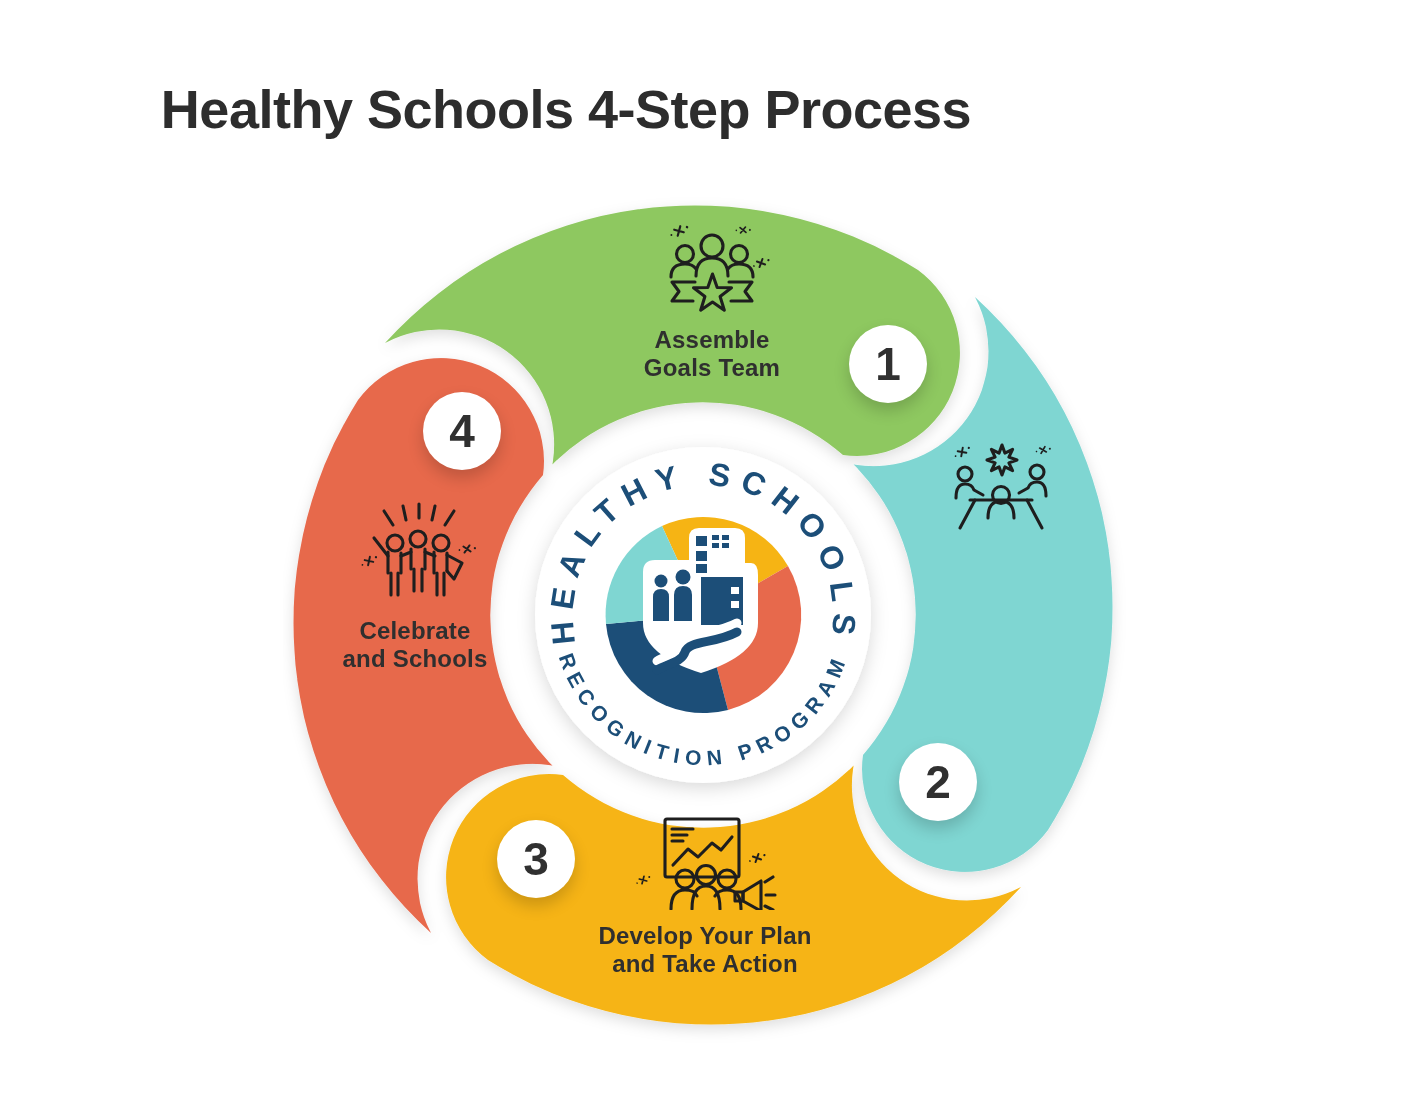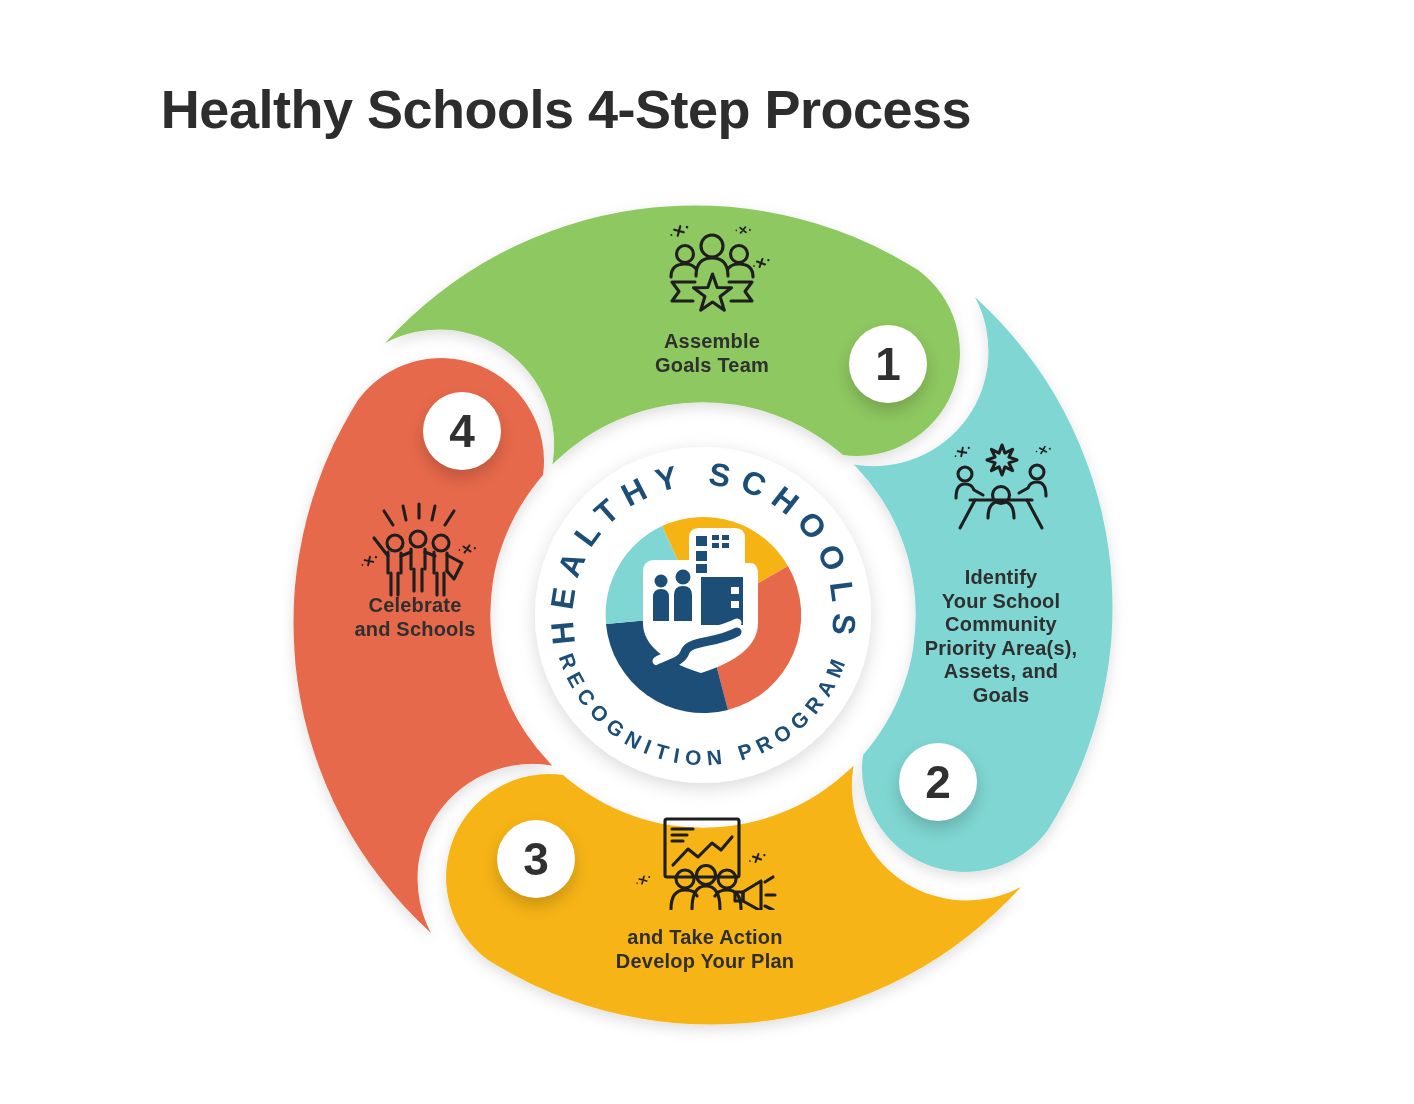--- a/index.html
+++ b/index.html
@@ -5,21 +5,21 @@
   html,body{margin:0;padding:0;background:#ffffff;}
   .stage{position:relative;width:1132px;height:1104px;background:#fff;overflow:hidden;
          font-family:"Liberation Sans",sans-serif;}
   .title{position:absolute;left:50%;top:78px;transform:translateX(-50%);margin:0;
          font-size:54px;font-weight:bold;color:#2d2d2d;letter-spacing:-0.5px;white-space:nowrap;}
   .pinwheel{position:absolute;left:283px;top:190px;}
   .num-circle{position:absolute;width:78px;height:78px;border-radius:50%;background:#fff;
          box-shadow:0 8px 16px rgba(0,0,0,.18);display:flex;align-items:center;justify-content:center;
          font-size:46px;font-weight:bold;color:#303030;}
   .step-label{position:absolute;transform:translate(-50%,-50%);text-align:center;
-         font-size:20px;font-weight:bold;color:#2f2f2f;line-height:1.18;letter-spacing:.2px;white-space:nowrap;}
+         font-size:24px;font-weight:bold;color:#2f2f2f;line-height:1.18;letter-spacing:.2px;white-space:nowrap;}
   .icon{position:absolute;}
   .ln{fill:none;stroke:#1e1e1e;stroke-width:3.1;stroke-linecap:round;stroke-linejoin:round;}
   .arc-top{font-size:32px;font-weight:bold;letter-spacing:10px;}
   .arc-bottom{font-size:21px;font-weight:bold;letter-spacing:6.5px;}
 </style>
 </head>
 <body>
 
 <div class="stage">
 
@@ -163,30 +163,22 @@
     <span>3</span>
   </div>
   <div class="num-circle" style="left:423px;top:392px">
     <span>4</span>
   </div>
 
   <div class="step-label" style="left:712px;top:354px">
     <div>Assemble</div>
     <div>Goals Team</div>
   </div>
-  <div class="step-label" style="left:1001px;top:637px">
-    <div>Identify</div>
-    <div>Your School</div>
-    <div>Community</div>
-    <div>Priority Area(s),</div>
-    <div>Assets, and</div>
-    <div>Goals</div>
+  <div class="step-label" style="left:705px;top:950px">
+    <div>Develop Your Plan</div>
+    <div>and Take Action</div>
   </div>
-  <div class="step-label" style="left:705px;top:950px">
-    <div>and Take Action</div>
-    <div>Develop Your Plan</div>
-  </div>
-  <div class="step-label" style="left:415px;top:618px">
+  <div class="step-label" style="left:415px;top:645px">
     <div>Celebrate</div>
     <div>and Schools</div>
   </div>
 
 </div>
 
 </body></html>

